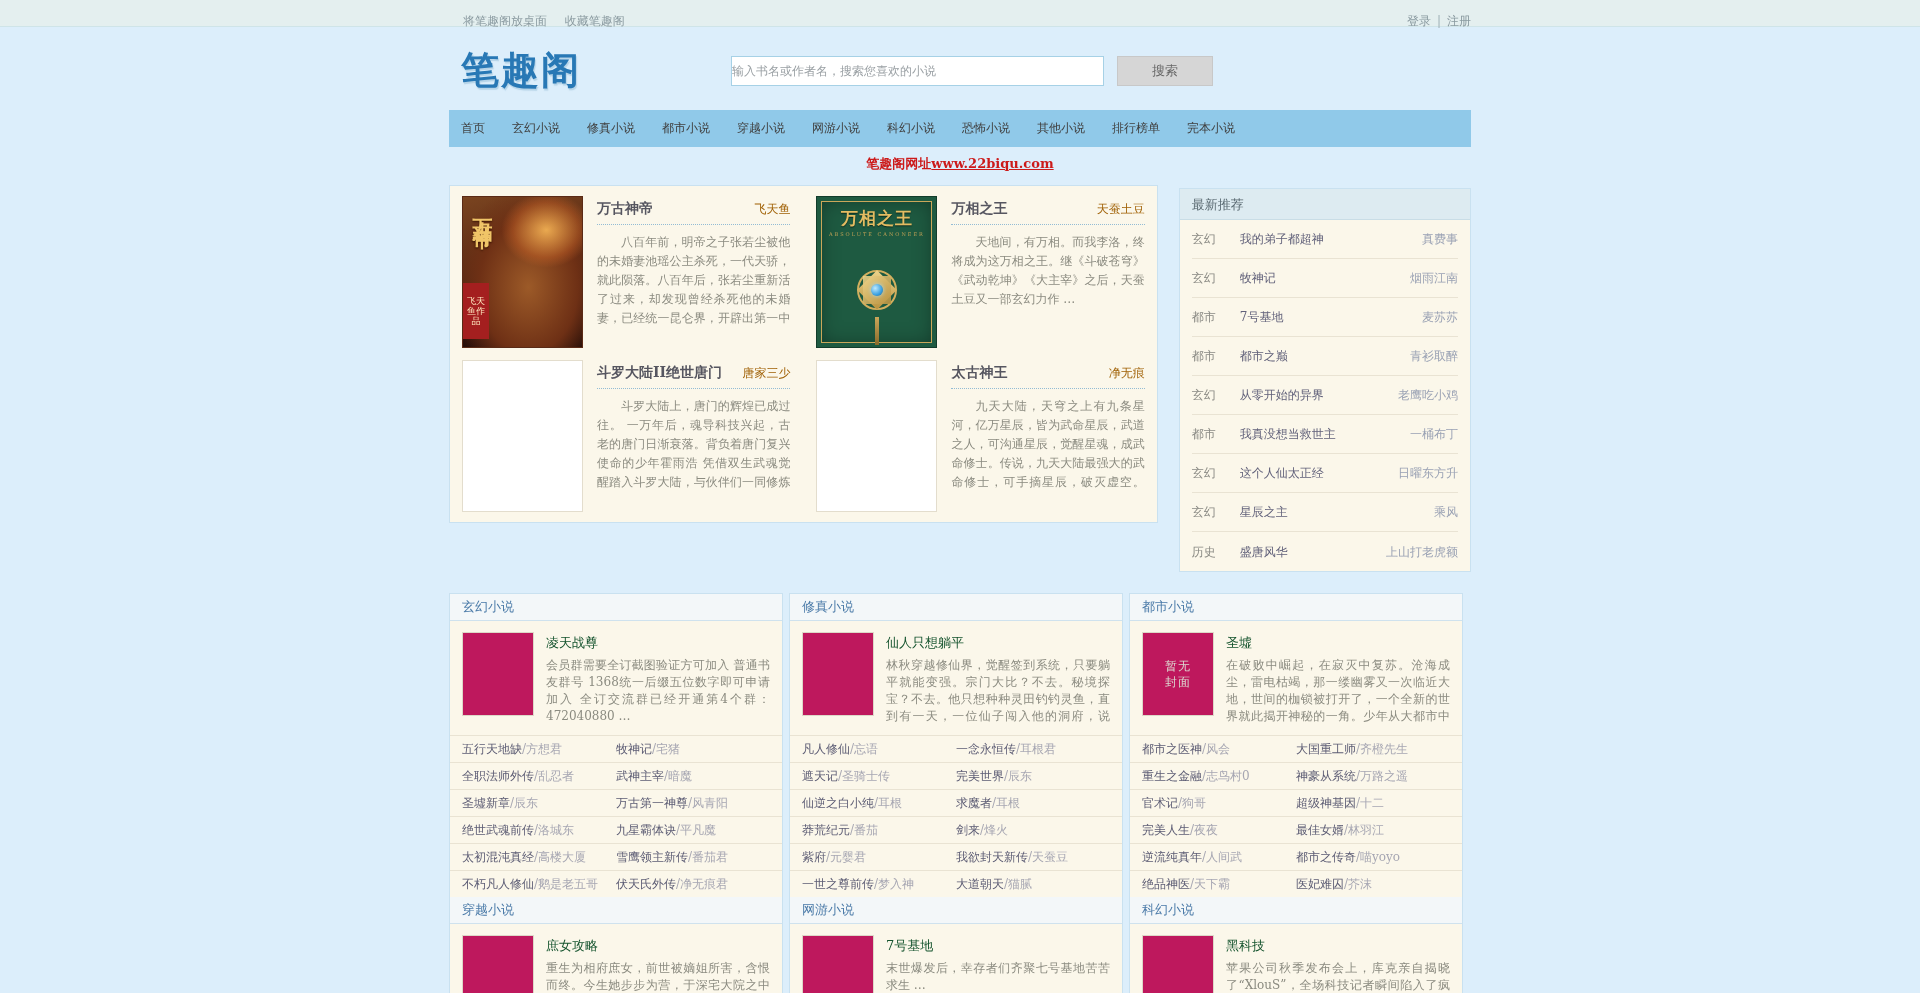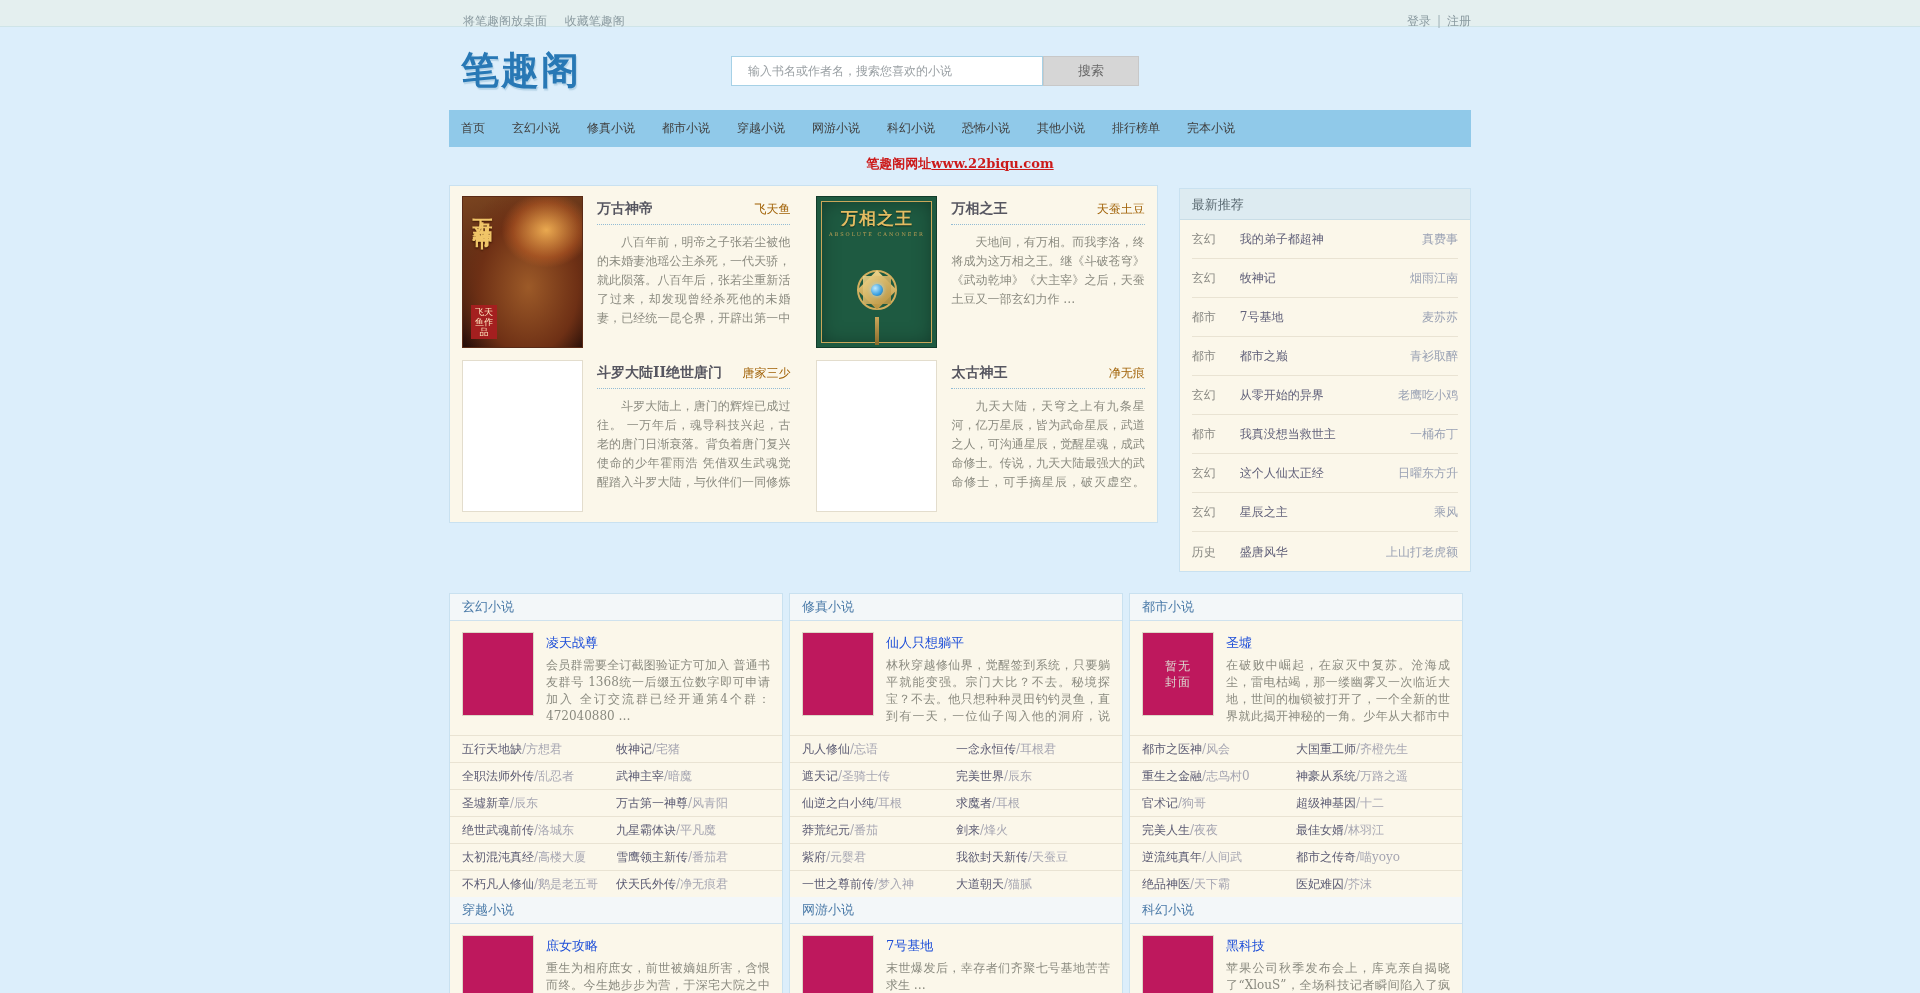--- a/index.html
+++ b/index.html
@@ -17,23 +17,23 @@
   .topbar .container { display:flex; align-items:center; height:43px; }
   .topbar a { color:#8a9aa0; }
   .tb-left a { margin-left:14px; }
   .tb-right { margin-left:auto; }
   .tb-right .sep { margin:0 6px; color:#9fb0b6; }
 
   
   .header .container { display:flex; align-items:center; padding:18px 0 14px 12px; }
   .logo { font-size:38px; font-weight:bold; color:#2878b5; letter-spacing:2px; text-shadow:1px 2px 1px rgba(150,190,215,.55); }
   .searchbox { margin-left:150px; display:flex; align-items:center; }
-  .search-input { width:312px; height:30px; border:1px solid #a6d1e6; background:#fff; padding:0 16px; font-size:12px; color:#555; font-family:inherit; }
+  .search-input { width:373px; height:30px; border:1px solid #a6d1e6; background:#fff; padding:0 0; font-size:12px; color:#555; font-family:inherit; }
   .search-input::placeholder { color:#9aa0a4; }
-  .search-btn { width:96px; height:30px; background:#d6d6d6; border:1px solid #c8c8c8; color:#666; font-size:13px; font-family:inherit; cursor:pointer; }
+  .search-btn { margin-left:13px; width:96px; height:30px; background:#d6d6d6; border:1px solid #c8c8c8; color:#666; font-size:13px; font-family:inherit; cursor:pointer; }
 
   
   .nav { background:#90c9e9; height:37px; line-height:37px; font-size:12px; }
   .nav a { color:#404040; display:inline-block; padding:0 6px; margin-right:15px; }
   .nav a:first-child { margin-left:6px; }
 
   
   .notice { text-align:center; margin:8px 0 12px; font-size:13px; font-weight:bold; color:#cc1a1a; }
   .notice a { color:#cc1a1a;text-decoration:underline; }
 
@@ -50,21 +50,21 @@
   .fauthor { margin-left:auto; font-size:12px; color:#a16207; font-weight:normal; }
   .fdesc { margin-top:8px; font-size:12px; color:#8b8b80; line-height:19px; text-indent:2em; text-align:justify; max-height:96px; overflow:hidden; }
 
   
   .cov-art1 { border:1px solid #5a2a16;
     background:
       radial-gradient(60px 50px at 70% 22%, rgba(255,190,90,.85), rgba(200,100,40,.45) 55%, rgba(0,0,0,0) 75%),
       radial-gradient(90px 120px at 55% 60%, #9c5a28, #6e3015 55%, rgba(0,0,0,0) 85%),
       linear-gradient(165deg, #7a4420 0%, #5c2c14 40%, #2c100a 78%, #160705 100%); }
   .cov-art1 .vtext { position:absolute; left:7px; top:6px; writing-mode:vertical-rl; font-size:20px; font-weight:bold; color:#f0c568; text-shadow:0 1px 2px #3a1405; letter-spacing:3px; }
-  .cov-art1 .seal { position:absolute; left:8px; bottom:8px; background:#a41f1f; color:#ffe9c0; font-size:9px; padding:2px 3px; line-height:10px; width:26px; text-align:center; }
+  .cov-art1 .seal { position:absolute; left:0; bottom:8px; background:#a41f1f; color:#ffe9c0; font-size:9px; padding:13px 3px; line-height:10px; width:26px; text-align:center; }
   .cov-art2 { border:1px solid #123c2b; background:#1e5a41; box-shadow:inset 0 0 0 4px #1e5a41, inset 0 0 0 5px #caa75a, inset 0 0 22px rgba(0,0,0,.45); }
   .cov-art2 .gtitle { position:absolute; top:10px; left:0; right:0; text-align:center; font-size:17px; font-weight:bold; color:#e3bc62; text-shadow:0 1px 1px #0c2d1f; letter-spacing:1px; }
   .cov-art2 .gsub { position:absolute; top:34px; left:0; right:0; text-align:center; font-size:5px; color:#bfa055; letter-spacing:2px; }
   .cov-art2 .emblem { position:absolute; top:66px; left:50%; width:54px; height:54px; transform:translateX(-50%); }
   .cov-art2 .ring { position:absolute; inset:7px; border:2px solid #d2af5e; border-radius:50%; }
   .cov-art2 .d1, .cov-art2 .d2 { position:absolute; inset:13px; background:linear-gradient(135deg,#ecd38a,#b9923f); transform:rotate(45deg); }
   .cov-art2 .d2 { transform:rotate(0deg); opacity:.9; }
   .cov-art2 .gem { position:absolute; left:50%; top:50%; width:12px; height:12px; margin:-6px 0 0 -6px; border-radius:50%; background:radial-gradient(circle at 35% 35%, #bfeaff, #3aa0e0 60%, #1765a0); box-shadow:0 0 4px #9fd8f5; }
   .cov-art2 .blade { position:absolute; left:50%; top:100%; width:4px; height:28px; margin-left:-2px; background:linear-gradient(#caa75a,#8a6a2a); }
   .cov-blank { background:#fff; }
@@ -83,21 +83,21 @@
 
   
   .columns { display:flex; gap:6px; margin-top:21px; align-items:flex-start; }
   .col { width:334px; height:620px; overflow:hidden; }
   .chead { height:27px; line-height:26px; padding:0 12px; font-size:13px; color:#4a7aa8; background:#f3f7f9; border-bottom:1px solid #cfe2ee; }
   .chead a { color:#4a7aa8; }
   .cbook { display:flex; padding:11px 12px 10px; }
   .ccover { width:72px; height:84px; flex:none; border:1px solid #ddd8c8; background:#be185d; margin-right:12px; position:relative; overflow:hidden; }
   .ccover.cov-none .nc { font-size:12px; line-height:16px; letter-spacing:1px; }
   .cinfo { flex:1; min-width:0; }
-  .ctitle { font-size:13px; color:#1d4ed8; display:block; margin:2px 0 5px; }
+  .ctitle { font-size:13px; color:#14532d; display:block; margin:2px 0 5px; }
   .cdesc { font-size:12px; color:#8b8b80; line-height:17px; text-align:justify; max-height:68px; overflow:hidden; }
   .clist { list-style:none; }
   .crow { display:flex; height:27px; line-height:26px; padding:0 12px; border-top:1px solid #e9e3d3; font-size:12px; }
   .ccell { width:50%; white-space:nowrap; overflow:hidden; }
   .ccell .lt { color:#5c5c74; }
   .ccell .la { color:#a6a6b2; }
 </style>
 </head>
 <body>
 

